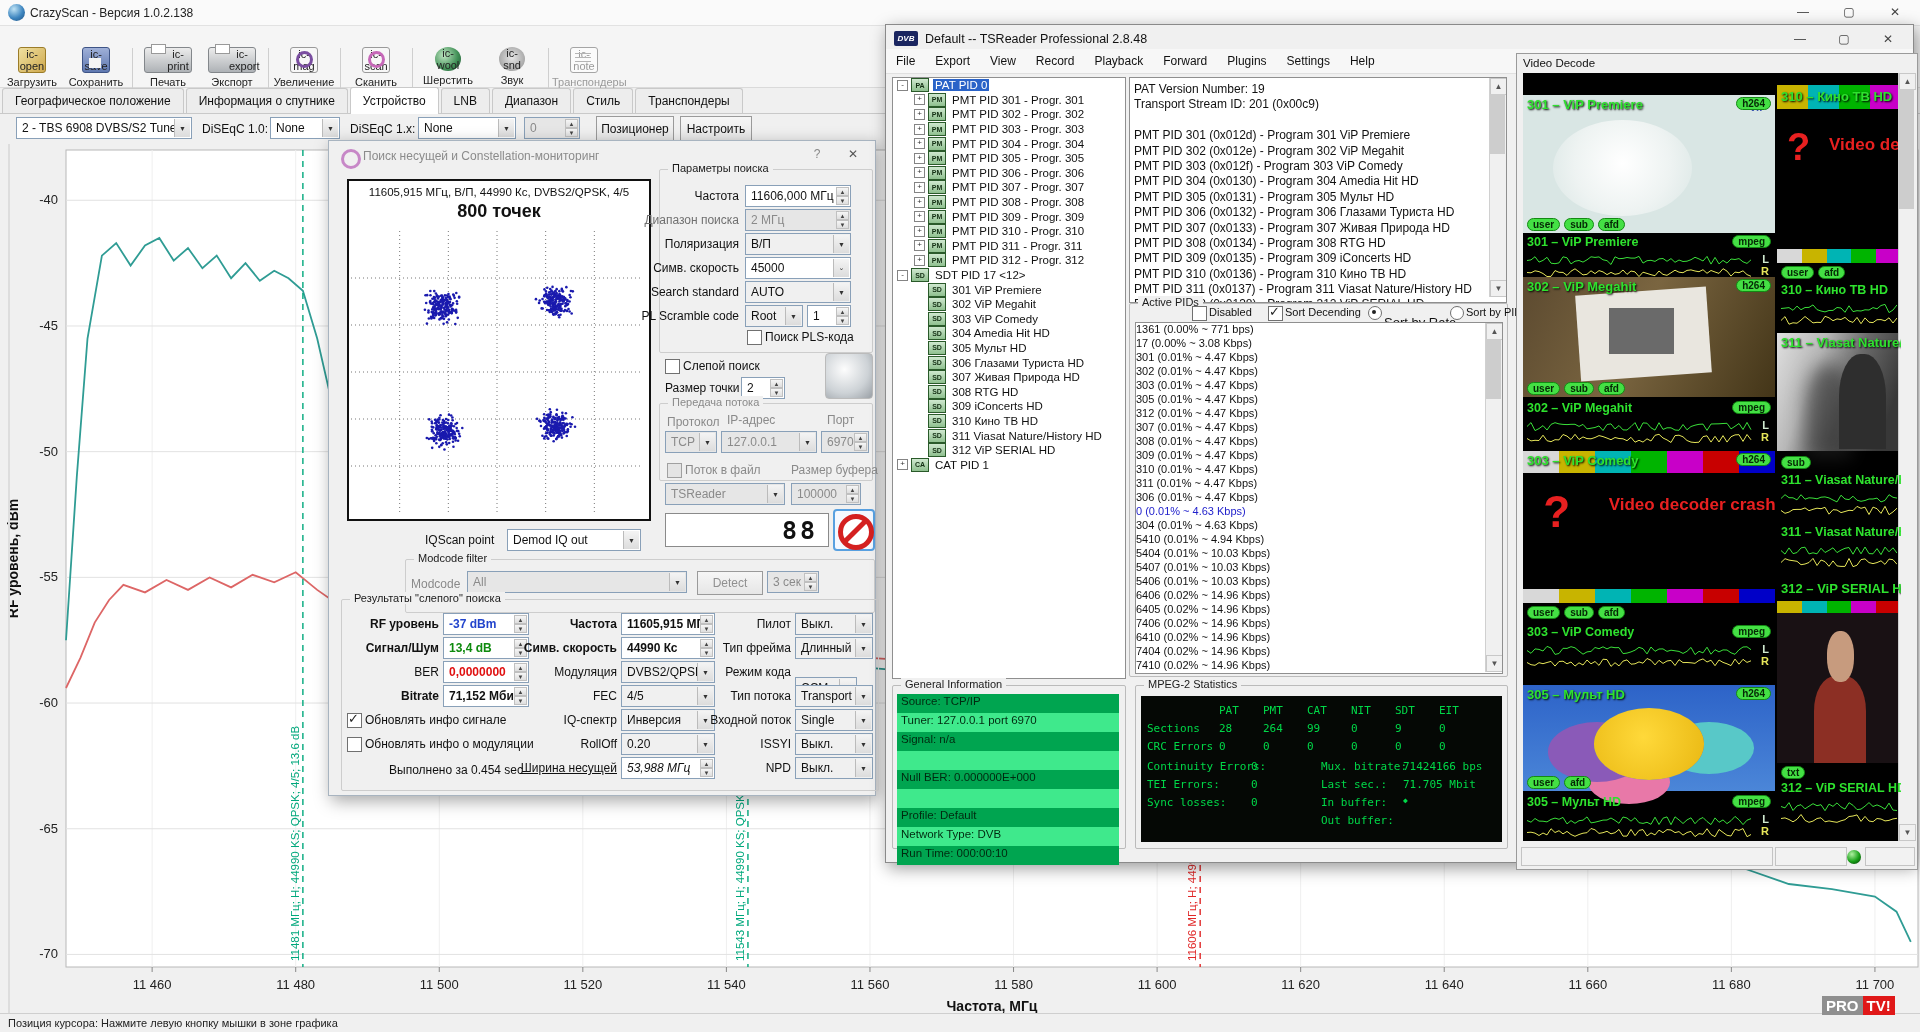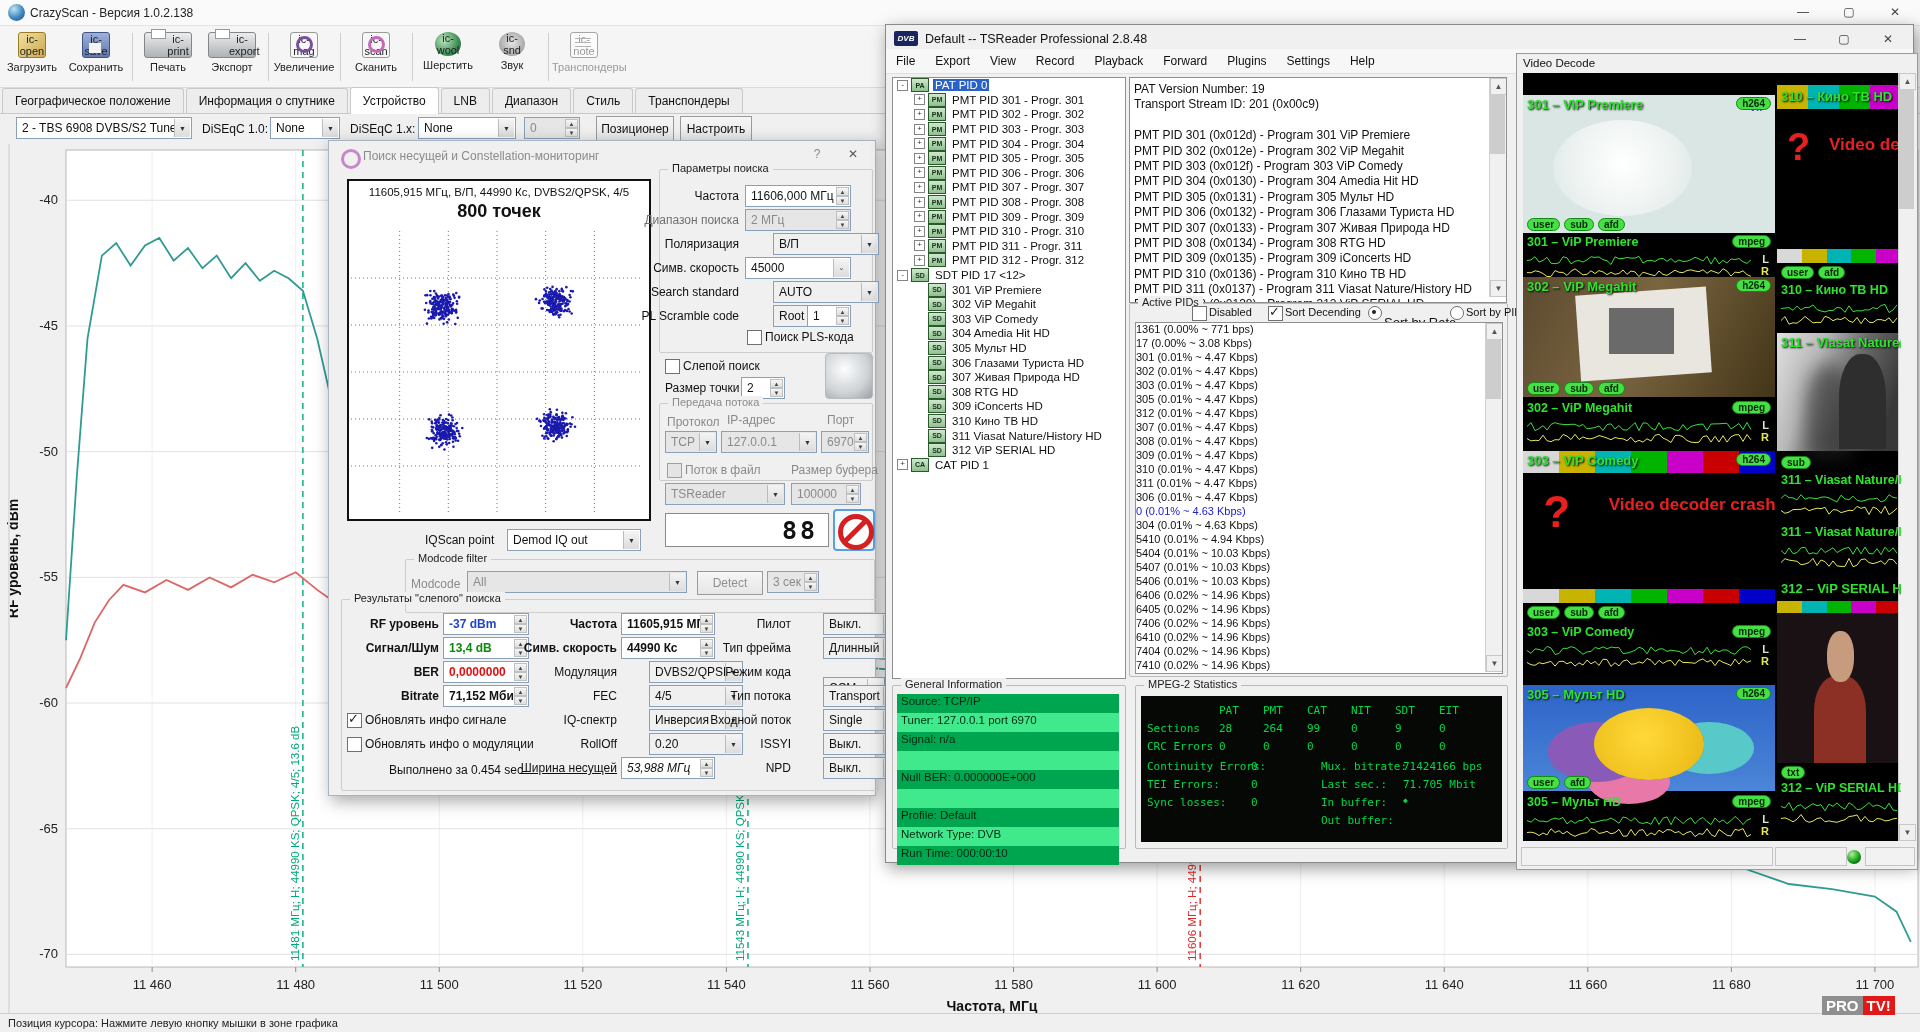--- a/index.html
+++ b/index.html
@@ -4,21 +4,21 @@
 <style>
   html,body{margin:0;padding:0;background:#000;}
   #screen{position:relative;width:1920px;height:1032px;overflow:hidden;background:#f0f0f0;
     font-family:"Liberation Sans",sans-serif;font-size:12px;color:#111;}
   .abs{position:absolute;box-sizing:border-box;}
   
   .cmb{background:#fff;border:1px solid #89a0b8;height:22px;display:flex;align-items:center;
     padding:0 18px 0 5px;box-sizing:border-box;font-size:12px;position:absolute;overflow:hidden;white-space:nowrap;}
   .cmb .ar{position:absolute;right:1px;top:1px;bottom:1px;width:15px;background:linear-gradient(#f4f4f4,#dcdcdc);
     border-left:1px solid #bbb;display:flex;align-items:center;justify-content:center;font-size:7px;color:#333;}
-  .cmb.gray{background:#f0f0f0;margin-left:28px;}
+  .cmb.gray{background:#f0f0f0;}
   .cmb.dis{background:#e6e6e6;color:#8a8a8a;}
   .spinb{background:#fff;border:1px solid #89a0b8;height:22px;display:flex;align-items:center;
     padding:0 16px 0 5px;box-sizing:border-box;font-size:12px;position:absolute;white-space:nowrap;overflow:hidden;}
   .spinb.dis{background:#e6e6e6;color:#8a8a8a;}
   .sp{position:absolute;right:1px;top:1px;bottom:1px;width:13px;display:flex;flex-direction:column;}
   .sp span{flex:1;background:linear-gradient(#f6f6f6,#dedede);border:1px solid #c0c0c0;font-size:6px;
     line-height:6px;display:flex;align-items:center;justify-content:center;color:#444;}
   .btn{position:absolute;background:linear-gradient(#f6f6f6,#e6e6e6);border:1px solid #9a9a9a;
     display:flex;align-items:center;justify-content:center;font-size:12px;}
   .btn.dis{color:#909090;}
@@ -32,21 +32,21 @@
   .lbl{position:absolute;white-space:nowrap;}
   .rlab{position:absolute;text-align:right;white-space:nowrap;}
   
   #cs-title{left:0;top:0;width:1920px;height:26px;background:#fafafa;border-bottom:1px solid #e2e2e2;z-index:5;}
   #cs-title .t{position:absolute;left:30px;top:6px;font-size:12px;color:#222;}
   .globe-ic{position:absolute;left:8px;top:4px;width:17px;height:17px;border-radius:50%;
     background:radial-gradient(circle at 35% 30%,#bfe3f5,#3e86c0 55%,#1c4e7e);}
   .winbtn{position:absolute;top:0;width:42px;height:24px;display:flex;align-items:center;justify-content:center;
     color:#444;font-size:12px;}
   #cs-tools{left:0;top:26px;width:1920px;height:62px;background:#f5f5f5;border-bottom:1px solid #dadada;z-index:5;}
-  .tbtn{float:left;width:64px;height:56px;margin-top:3px;text-align:center;font-size:11px;color:#222;}
+  .tbtn{float:left;width:64px;height:56px;margin-top:18px;text-align:center;font-size:11px;color:#222;}
   .tbtn.sepi{width:8px;}.tbtn.sepi::before{content:"";display:block;width:1px;height:48px;background:#cfcfcf;margin:4px auto;}
   .tbtn.dis{color:#9a9a9a;}
   .ico{width:26px;height:24px;margin:3px auto 3px;border-radius:3px;position:relative;}
   .ic-open{background:linear-gradient(135deg,#efe0a0,#cfa94e);border:1px solid #9b7c28;}
   .ic-save{background:linear-gradient(#9fb0d8,#5f78b0);border:1px solid #3e5486;}
   .ic-save::after{content:"";position:absolute;left:6px;top:10px;width:12px;height:10px;background:#f4f4f4;}
   .ic-print,.ic-export{background:linear-gradient(#ececec,#aeb2b6);border:1px solid #83878b;padding-left:20px;}
   .ic-print::after,.ic-export::after{content:"";position:absolute;left:6px;top:-4px;width:13px;height:8px;background:#fff;border:1px solid #999;}
   .ic-mag,.ic-scan{background:#f7f7f7;border:1px solid #9a9a9a;}
   .ic-mag::after,.ic-scan::after{content:"";position:absolute;left:5px;top:3px;width:11px;height:11px;border-radius:50%;border:3px solid #7a4ea0;}
@@ -1323,21 +1323,21 @@
         </span>
       </div>
     <span class="rlab" style="left:12px;top:500px;width:98px;font-weight:bold">Сигнал/Шум</span>
     <div class="spinb" style="left:114px;top:496px;width:86px;color:#0d8a0d;font-weight:bold">
         <span>13,4 dB</span>
         <span class="sp">
           <span>▲</span>
           <span>▼</span>
         </span>
       </div>
-    <span class="rlab" style="left:22px;top:524px;width:88px;font-weight:bold">BER</span>
+    <span class="rlab" style="left:22px;top:524px;width:88px;font-weight:normal">BER</span>
     <div class="spinb" style="left:114px;top:520px;width:86px;color:#e01010;font-weight:bold">
         <span>0,0000000</span>
         <span class="sp">
           <span>▲</span>
           <span>▼</span>
         </span>
       </div>
     <span class="rlab" style="left:22px;top:548px;width:88px;font-weight:bold">Bitrate</span>
     <div class="spinb" style="left:114px;top:544px;width:86px;font-weight:bold">
         <span>71,152 Мби</span>

